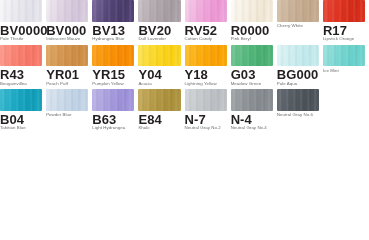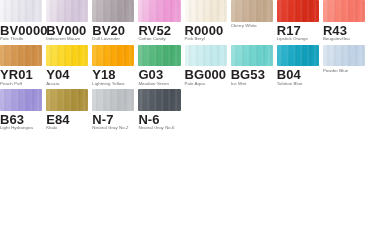--- a/index.html
+++ b/index.html
@@ -85,20 +85,25 @@
       <div class="swatch-chip" style="background: linear-gradient(100deg, rgb(247, 246, 249) 0%, rgb(235, 234, 240) 38%, rgb(226, 225, 234) 72%, rgb(235, 234, 240) 100%);"></div>
       <span class="swatch-code">BV0000</span>
       <span class="swatch-name">Pale Thistle</span>
     </div>
     <div class="swatch-cell">
       <div class="swatch-chip" style="background: linear-gradient(100deg, rgb(243, 238, 244) 0%, rgb(222, 210, 226) 38%, rgb(211, 196, 218) 72%, rgb(222, 210, 226) 100%);"></div>
       <span class="swatch-code">BV000</span>
       <span class="swatch-name">Iridescent Mauve</span>
     </div>
     <div class="swatch-cell">
+      <div class="swatch-chip" style="background: linear-gradient(100deg, rgb(122, 106, 156) 0%, rgb(85, 70, 121) 38%, rgb(72, 58, 105) 72%, rgb(85, 70, 121) 100%);"></div>
+      <span class="swatch-code">BV13</span>
+      <span class="swatch-name">Hydrangea Blue</span>
+    </div>
+    <div class="swatch-cell">
       <div class="swatch-chip" style="background: linear-gradient(100deg, rgb(201, 194, 198) 0%, rgb(178, 169, 174) 38%, rgb(164, 154, 160) 72%, rgb(178, 169, 174) 100%);"></div>
       <span class="swatch-code">BV20</span>
       <span class="swatch-name">Dull Lavender</span>
     </div>
     <div class="swatch-cell">
       <div class="swatch-chip" style="background: linear-gradient(100deg, rgb(248, 210, 236) 0%, rgb(240, 169, 220) 38%, rgb(238, 149, 212) 72%, rgb(240, 169, 220) 100%);"></div>
       <span class="swatch-code">RV52</span>
       <span class="swatch-name">Cotton Candy</span>
     </div>
     <div class="swatch-cell">
@@ -119,20 +124,25 @@
       <div class="swatch-chip" style="background: linear-gradient(100deg, rgb(252, 156, 143) 0%, rgb(250, 129, 113) 38%, rgb(247, 116, 101) 72%, rgb(250, 129, 113) 100%);"></div>
       <span class="swatch-code">R43</span>
       <span class="swatch-name">Bougainvillea</span>
     </div>
     <div class="swatch-cell">
       <div class="swatch-chip" style="background: linear-gradient(100deg, rgb(224, 170, 103) 0%, rgb(213, 150, 79) 38%, rgb(205, 139, 67) 72%, rgb(213, 150, 79) 100%);"></div>
       <span class="swatch-code">YR01</span>
       <span class="swatch-name">Peach Puff</span>
     </div>
     <div class="swatch-cell">
+      <div class="swatch-chip" style="background: linear-gradient(100deg, rgb(252, 164, 34) 0%, rgb(250, 147, 4) 38%, rgb(248, 136, 0) 72%, rgb(250, 147, 4) 100%);"></div>
+      <span class="swatch-code">YR15</span>
+      <span class="swatch-name">Pumpkin Yellow</span>
+    </div>
+    <div class="swatch-cell">
       <div class="swatch-chip" style="background: linear-gradient(100deg, rgb(253, 228, 87) 0%, rgb(252, 217, 40) 38%, rgb(251, 208, 17) 72%, rgb(252, 217, 40) 100%);"></div>
       <span class="swatch-code">Y04</span>
       <span class="swatch-name">Acacia</span>
     </div>
     <div class="swatch-cell">
       <div class="swatch-chip" style="background: linear-gradient(100deg, rgb(253, 192, 47) 0%, rgb(252, 172, 10) 38%, rgb(250, 159, 0) 72%, rgb(252, 172, 10) 100%);"></div>
       <span class="swatch-code">Y18</span>
       <span class="swatch-name">Lightning Yellow</span>
     </div>
     <div class="swatch-cell">
@@ -140,21 +150,20 @@
       <span class="swatch-code">G03</span>
       <span class="swatch-name">Meadow Green</span>
     </div>
     <div class="swatch-cell">
       <div class="swatch-chip" style="background: linear-gradient(100deg, rgb(224, 245, 246) 0%, rgb(205, 238, 240) 38%, rgb(192, 233, 236) 72%, rgb(205, 238, 240) 100%);"></div>
       <span class="swatch-code">BG000</span>
       <span class="swatch-name">Pale Aqua</span>
     </div>
     <div class="swatch-cell">
       <div class="swatch-chip" style="background: linear-gradient(100deg, rgb(156, 226, 222) 0%, rgb(121, 215, 210) 38%, rgb(102, 207, 201) 72%, rgb(121, 215, 210) 100%);"></div>
-      <span class="swatch-code">BG53</span>
       <span class="swatch-name">Ice Mint</span>
     </div>
     <div class="swatch-cell">
       <div class="swatch-chip" style="background: linear-gradient(100deg, rgb(61, 187, 210) 0%, rgb(26, 169, 196) 38%, rgb(15, 156, 184) 72%, rgb(26, 169, 196) 100%);"></div>
       <span class="swatch-code">B04</span>
       <span class="swatch-name">Tahitian Blue</span>
     </div>
     <div class="swatch-cell">
       <div class="swatch-chip" style="background: linear-gradient(100deg, rgb(221, 231, 242) 0%, rgb(203, 218, 234) 38%, rgb(190, 209, 229) 72%, rgb(203, 218, 234) 100%);"></div>
       <span class="swatch-name">Powder Blue</span>
@@ -168,17 +177,21 @@
       <div class="swatch-chip" style="background: linear-gradient(100deg, rgb(199, 174, 95) 0%, rgb(181, 154, 70) 38%, rgb(169, 141, 56) 72%, rgb(181, 154, 70) 100%);"></div>
       <span class="swatch-code">E84</span>
       <span class="swatch-name">Khaki</span>
     </div>
     <div class="swatch-cell">
       <div class="swatch-chip" style="background: linear-gradient(100deg, rgb(213, 216, 218) 0%, rgb(198, 201, 204) 38%, rgb(186, 189, 193) 72%, rgb(198, 201, 204) 100%);"></div>
       <span class="swatch-code">N-7</span>
       <span class="swatch-name">Neutral Gray No.2</span>
     </div>
     <div class="swatch-cell">
+      <div class="swatch-chip" style="background: linear-gradient(100deg, rgb(162, 167, 171) 0%, rgb(142, 147, 152) 38%, rgb(131, 136, 142) 72%, rgb(142, 147, 152) 100%);"></div>
+      <span class="swatch-code">N-4</span>
+      <span class="swatch-name">Neutral Gray No.4</span>
+    </div>
+    <div class="swatch-cell">
       <div class="swatch-chip" style="background: linear-gradient(100deg, rgb(103, 109, 116) 0%, rgb(85, 91, 98) 38%, rgb(74, 80, 87) 72%, rgb(85, 91, 98) 100%);"></div>
-      <span class="swatch-code">N-6</span>
       <span class="swatch-name">Neutral Gray No.6</span>
     </div>
   </div>
 
 </body></html>

